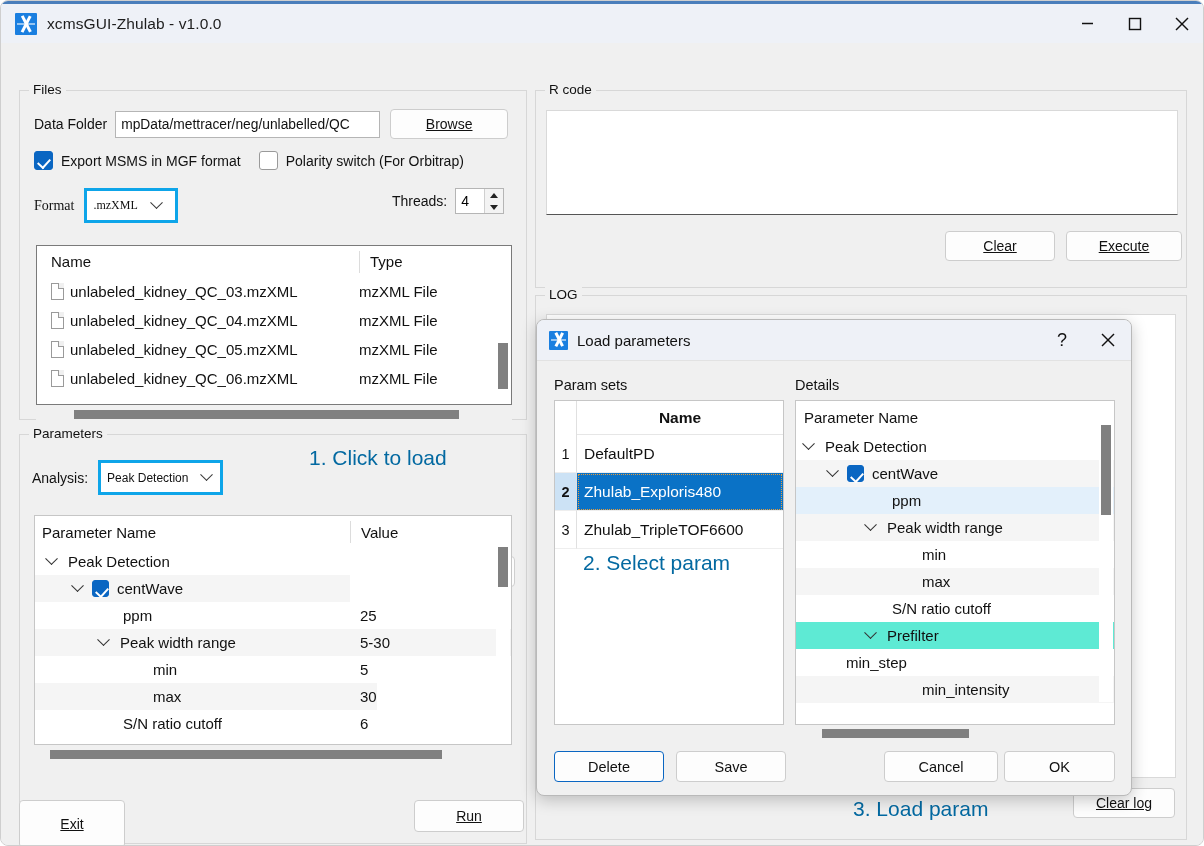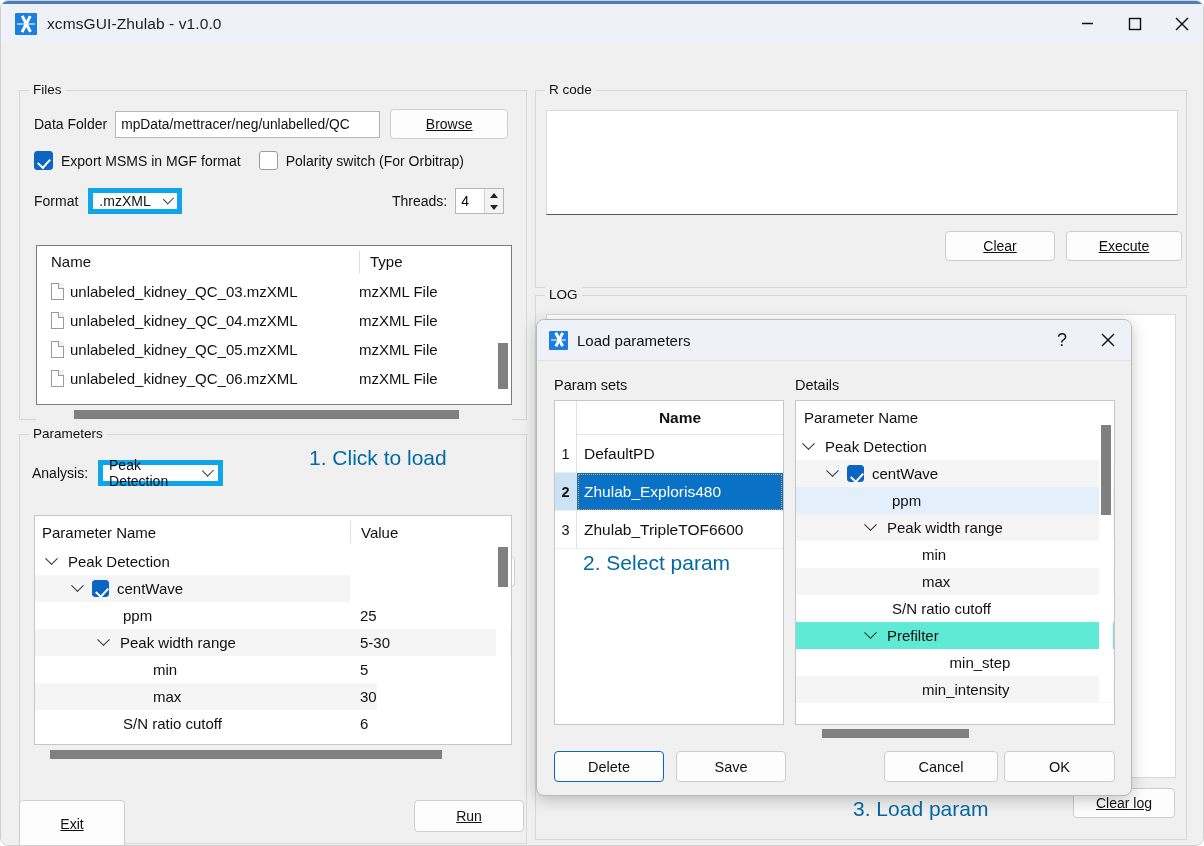--- a/index.html
+++ b/index.html
@@ -85,22 +85,22 @@
 
   .cbx { width: 19px; height: 19px; border-radius: 3px; position: relative; flex: 0 0 auto; }
   .cbx.on { background: #0a66c2; border: 1px solid #0a66c2; }
   .cbx.off { background: #fff; border: 1px solid #9a9a9a; }
   .cbx.on::after {
     content: ""; position: absolute; left: 5px; top: 4px; width: 6px; height: 10px;
     border: solid #fff; border-width: 0 2px 2px 0; transform: rotate(42deg);
   }
 
   .combo {
-    border: 5px solid #0ea5e9; background: #fff; height: 26px; display: flex; align-items: center;
-    padding: 0 6px; font-size: 14px; color: #111; gap: 14px;
+    border: 3px solid #0ea5e9; background: #fff; height: 35px; display: flex; align-items: center;
+    padding: 0 6px; font-size: 12px; color: #111; gap: 14px;
   }
   .chev { width: 9px; height: 9px; border: solid #3a3a3a; border-width: 0 1.5px 1.5px 0;
           transform: rotate(45deg) translate(-2px,-2px); }
 
   .spin { display: flex; align-items: stretch; height: 26px; border: 1px solid #b5b5b5; background: #fff; }
   .spin .val { width: 28px; display: flex; align-items: center; padding-left: 5px; font-size: 14px; }
   .spin .arrows { width: 19px; border-left: 1px solid #cfcfcf; background: #f3f3f3;
                   display: flex; flex-direction: column; }
   .spin .arrows div { flex: 1; display: flex; align-items: center; justify-content: center; }
   .tri-up { width: 0; height: 0; border-left: 4.5px solid transparent; border-right: 4.5px solid transparent; border-bottom: 5px solid #222; }
@@ -235,21 +235,21 @@
         <div class="btn" style="width:118px; margin-left:10px;">Browse</div>
       </div>
 
       <div class="row" style="left:14px; top:60px;">
         <div class="cbx on"></div>
         <span class="lbl" style="margin-left:8px;">Export MSMS in MGF format</span>
         <div class="cbx off" style="margin-left:18px;"></div>
         <span class="lbl" style="margin-left:8px;">Polarity switch (For Orbitrap)</span>
       </div>
 
-      <div class="row" style="left:14px; top:97px;">
+      <div class="row" style="left:14px; top:97px;font-family:Liberation Serif, serif;">
         <span class="lbl">Format</span>
         <div class="combo" style="margin-left:10px; width:94px;">
           <span>.mzXML</span>
           <span class="chev"></span>
         </div>
       </div>
       <div class="row" style="left:372px; top:97px;">
         <span class="lbl">Threads:</span>
         <div class="spin" style="margin-left:8px;">
           <div class="val">4</div>
@@ -493,21 +493,21 @@
 
       <div class="dt-row" style="padding-left:96px;">
         <span>S/N ratio cutoff</span>
       </div>
 
       <div class="dt-row" style="padding-left:70px; background:#5eead4;">
         <span class="arrow-d"></span>
         <span style="margin-left:12px;">Prefilter</span>
       </div>
 
-      <div class="dt-row" style="padding-left:50px;justify-content:center;">
+      <div class="dt-row" style="padding-left:50px;">
         <span>min_step</span>
       </div>
 
       <div class="dt-row" style="padding-left:126px; background:#f5f5f5;">
         <span>min_intensity</span>
       </div>
 
       <div class="vscroll" style="top:1px; height:300px; right:1px;">
         <div class="vthumb" style="top:23px; height:90px;"></div>
       </div>

